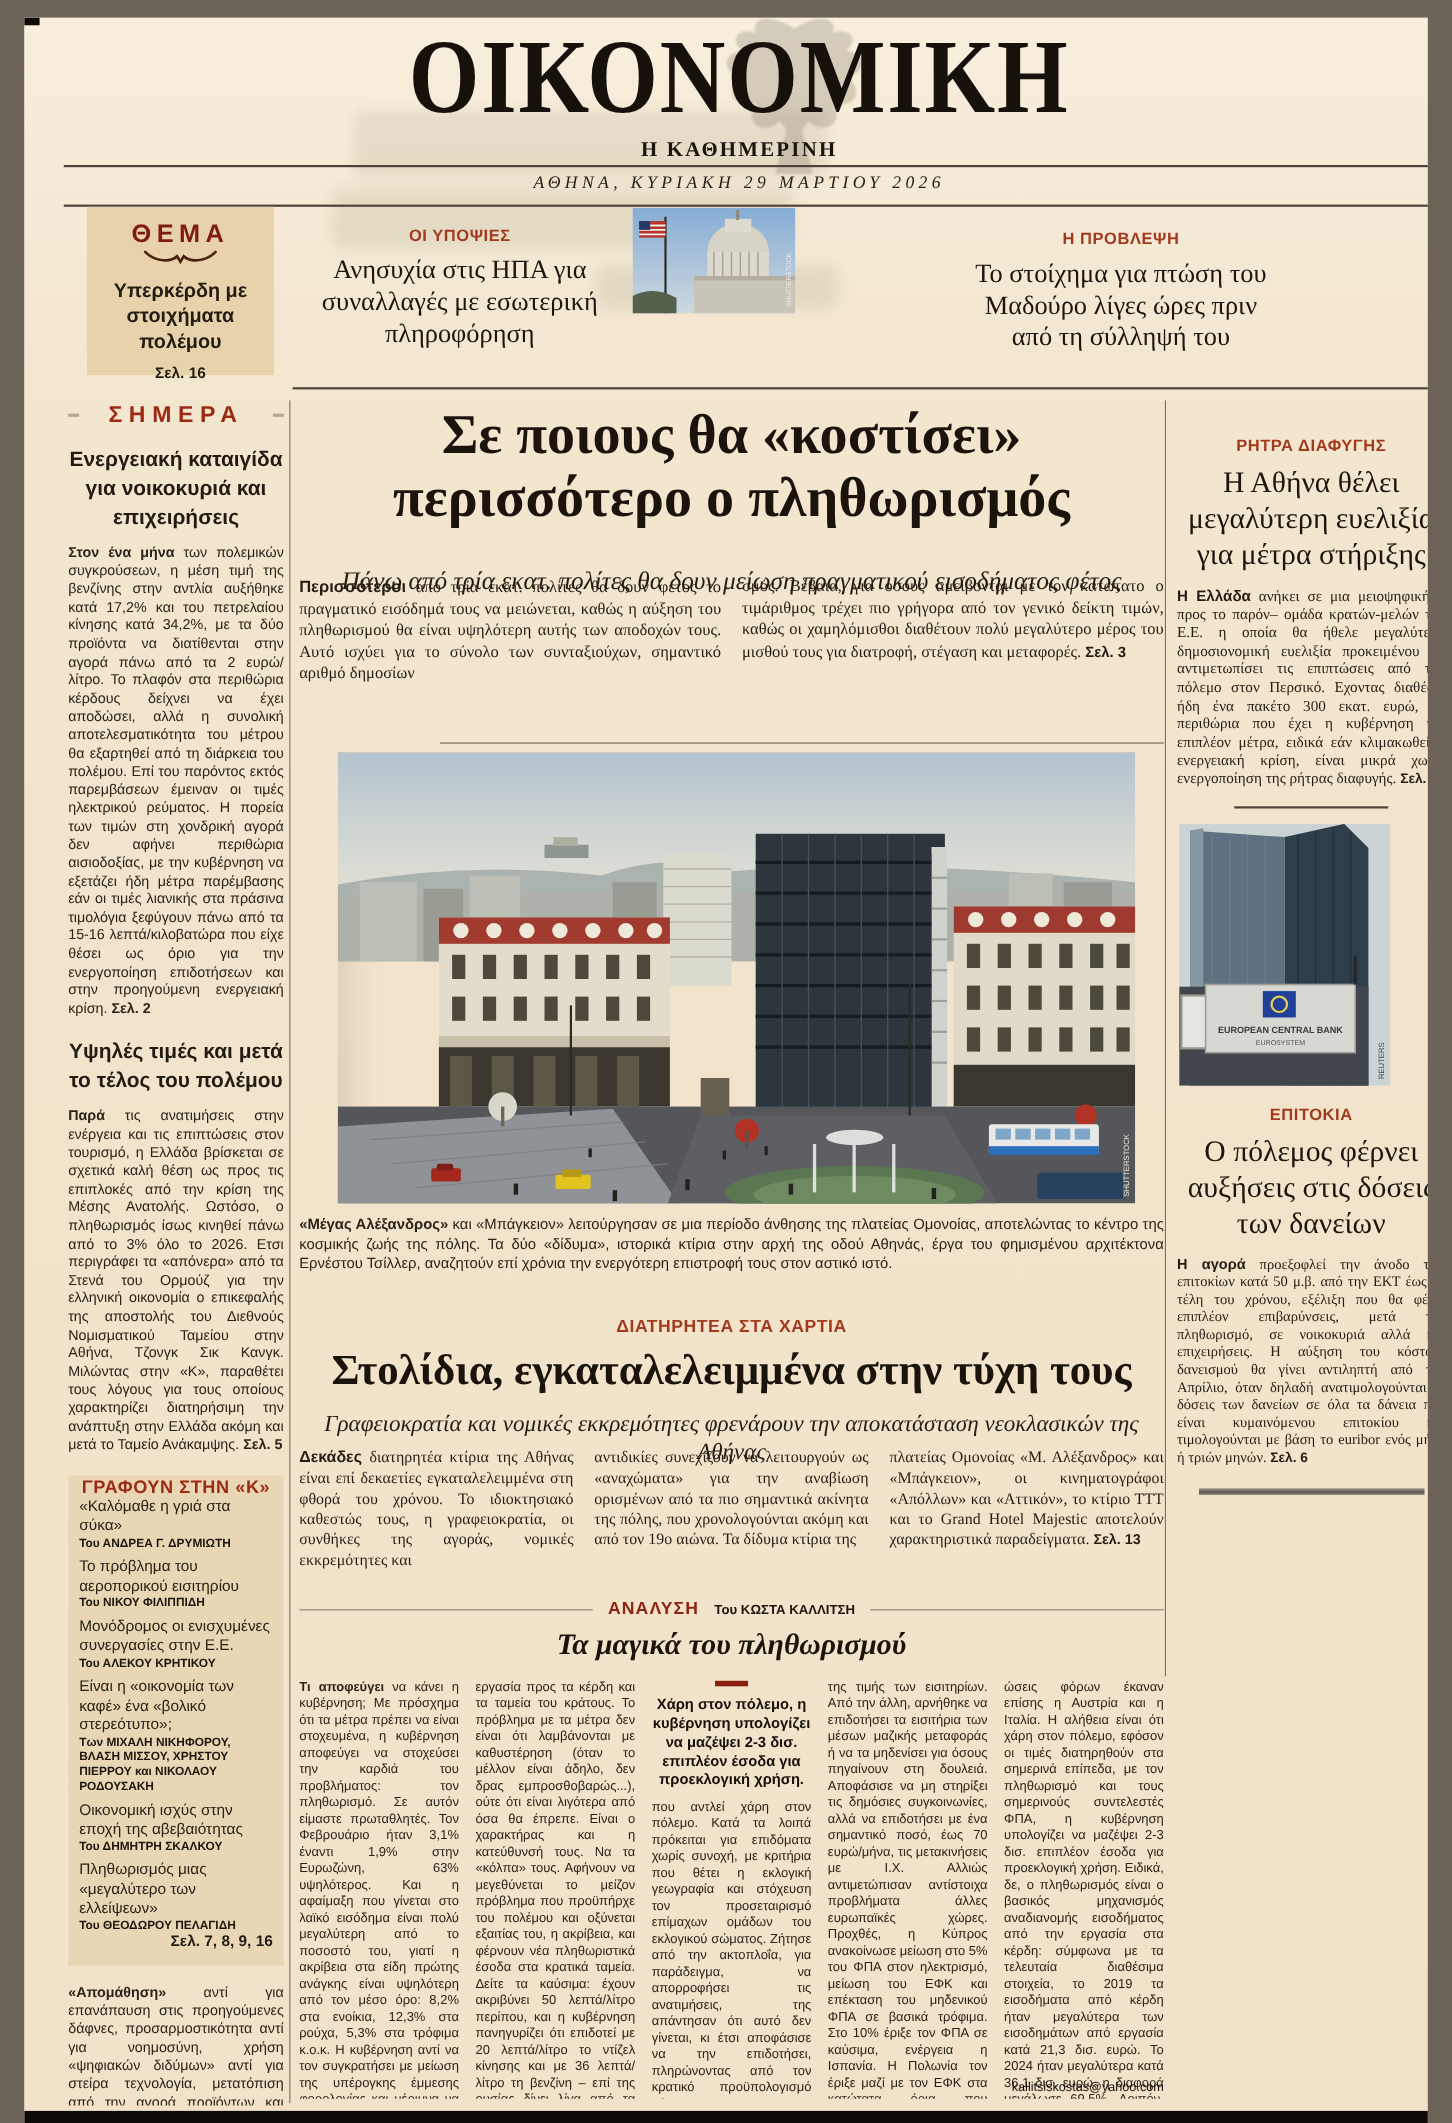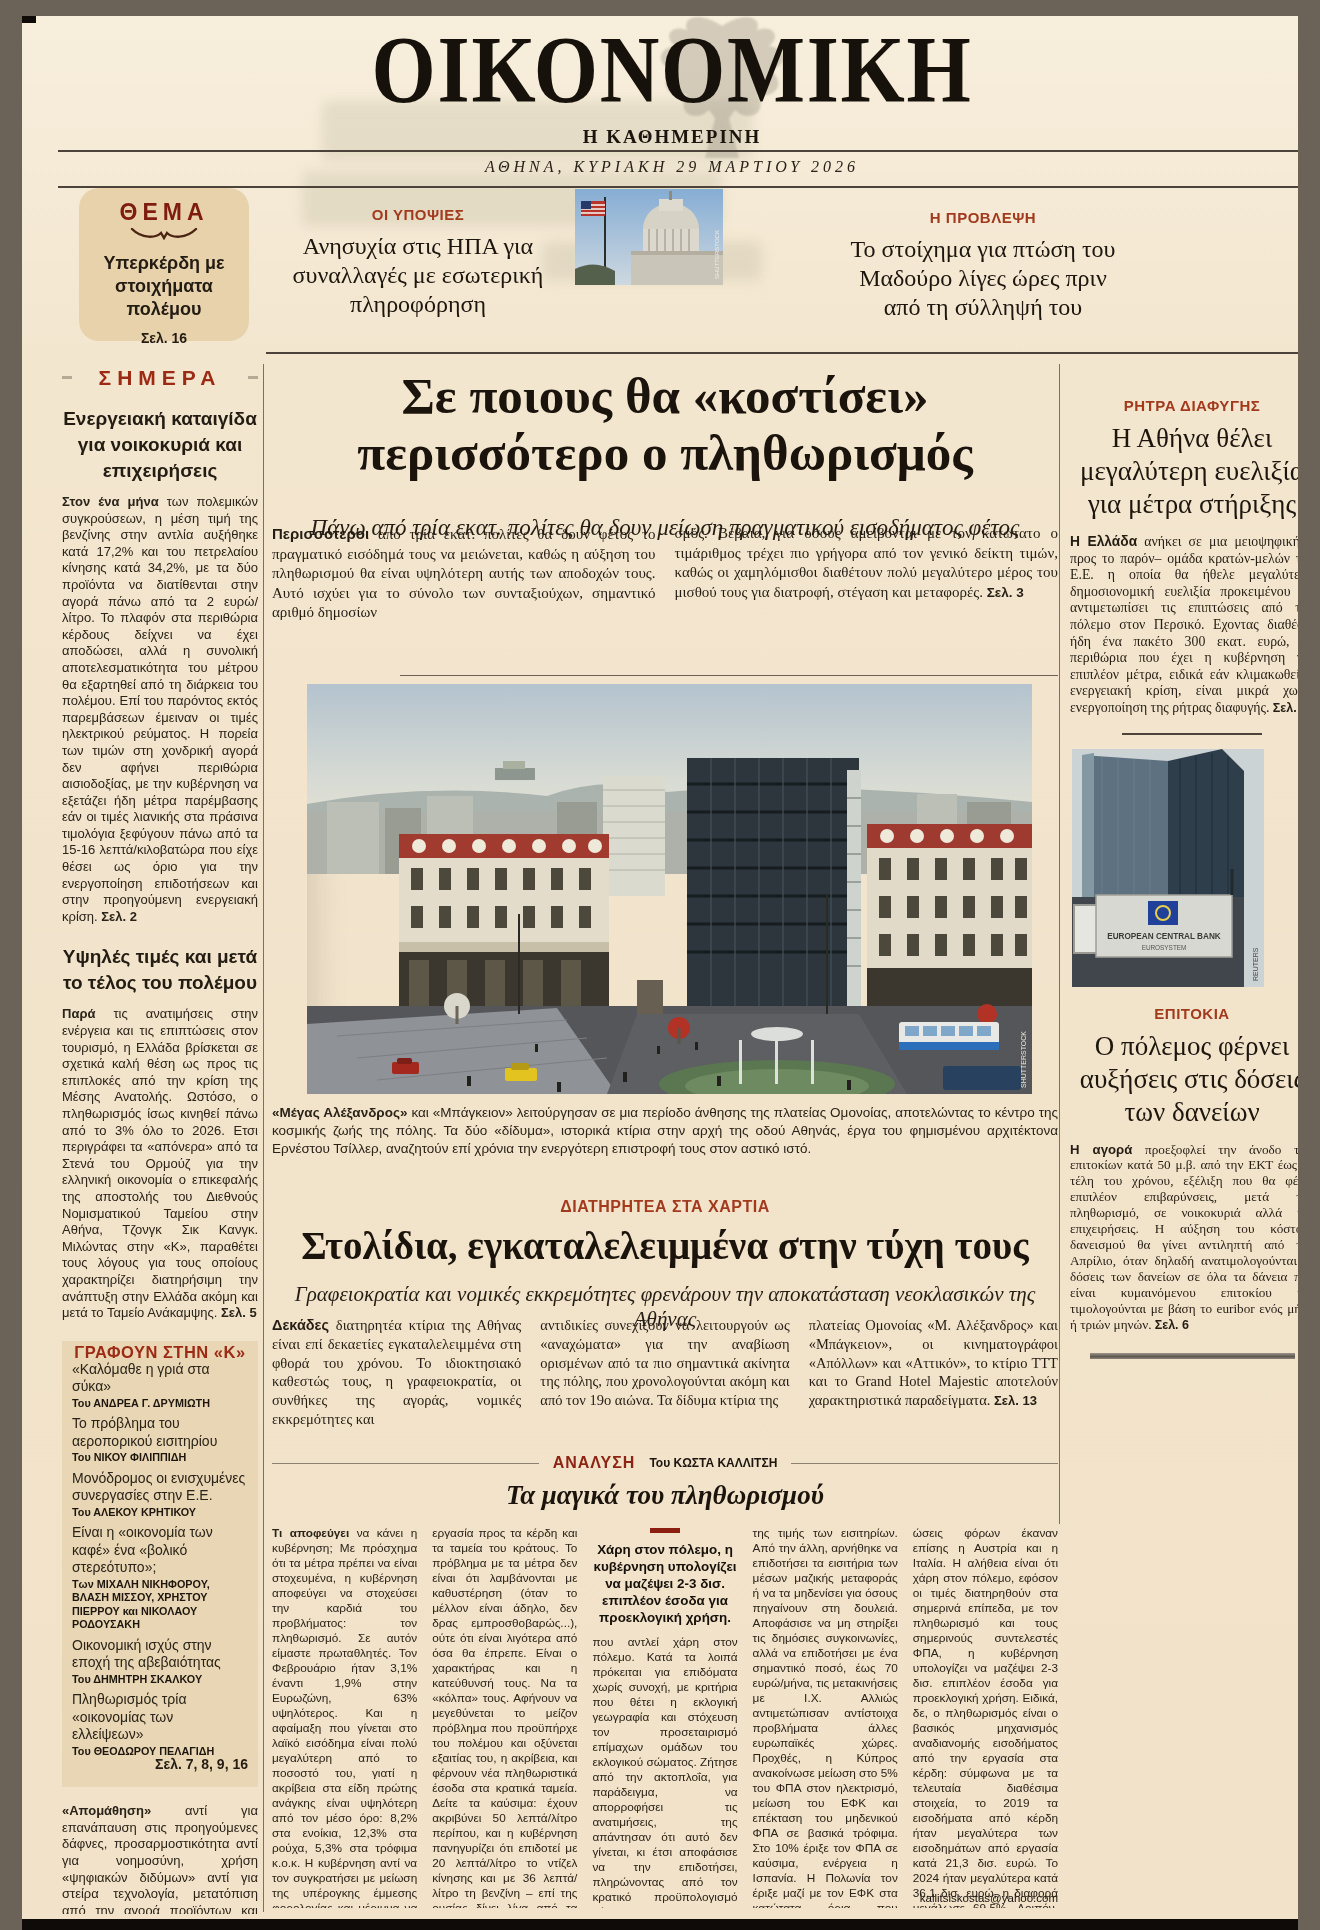--- a/index.html
+++ b/index.html
@@ -99,21 +99,21 @@
       <circle cx="72" cy="20" r="7"></circle>
         <circle cx="118" cy="20" r="7"></circle>
     </g>
   </svg>
   <div class="abs masthead-title" style="left:0;top:6px;width:1300px;">ΟΙΚΟΝΟΜΙΚΗ</div>
   <div class="abs masthead-sub" style="left:0;top:110px;width:1300px;">Η ΚΑΘΗΜΕΡΙΝΗ</div>
   <div class="rule" style="left:36px;top:134px;width:1258px;"></div>
   <div class="abs dateline" style="left:0;top:142px;width:1300px;">ΑΘΗΝΑ, ΚΥΡΙΑΚΗ 29 ΜΑΡΤΙΟΥ 2026</div>
   <div class="rule" style="left:36px;top:170px;width:1258px;height:1.5px;"></div>
 
-  <div class="abs theme-box" style="left:57px;top:172px;width:170px;height:153px;border-radius:20px;">
+  <div class="abs theme-box" style="left:57px;top:172px;width:170px;height:153px;">
     <div class="theme-kicker">ΘΕΜΑ</div>
     <svg width="68" height="13" viewBox="0 0 68 13" style="margin-top:1px;">
       <path d="M2 2 C12 12 26 11 31 6 L34 11 L37 6 C42 11 56 12 66 2" fill="none" stroke="#4a2313" stroke-width="2.4" stroke-linecap="round"></path>
     </svg>
     <div class="theme-title">Υπερκέρδη με στοιχήματα πολέμου</div>
     <div class="theme-ref">Σελ. 16</div>
   </div>
 
   <div class="abs" style="left:252px;top:190px;width:288px;">
     <div class="kicker">ΟΙ ΥΠΟΨΙΕΣ</div>
@@ -149,21 +149,21 @@
           <line x1="6" y1="16" x2="30" y2="16"></line>
           <line x1="6" y1="20" x2="30" y2="20"></line>
           <line x1="6" y1="24" x2="30" y2="24"></line>
         </g>
       <rect x="6" y="12" width="10" height="8" fill="#28386b"></rect>
     </g>
     <path d="M0 96 L0 80 Q20 70 40 82 L40 96 Z" fill="#55604c"></path>
     <text transform="translate(144,90) rotate(-90)" font-size="6" fill="#f0ede6" font-family="Liberation Sans, sans-serif">SHUTTERSTOCK</text>
   </svg>
 
-  <div class="abs" style="left:816px;top:193px;width:290px;">
+  <div class="abs" style="left:852px;top:193px;width:290px;">
     <div class="kicker">Η ΠΡΟΒΛΕΨΗ</div>
     <div class="top-head">Το στοίχημα για πτώση του Μαδούρο λίγες ώρες πριν από τη σύλληψή του</div>
   </div>
 
   <div class="rule" style="left:244px;top:336px;width:1052px;height:1.5px;"></div>
 
   <div class="vrule" style="left:241px;top:348px;height:1548px;"></div>
   <div class="vrule" style="left:1037px;top:348px;height:1160px;"></div>
 
   <div class="abs sidebar" style="left:40px;top:350px;width:196px;height:1548px;overflow:hidden;">
@@ -195,21 +195,21 @@
       </div>
       <div>
         <div class="gf-title">Είναι η «οικονομία των καφέ» ένα «βολικό στερεότυπο»;</div>
         <div class="gf-author">Των ΜΙΧΑΛΗ ΝΙΚΗΦΟΡΟΥ, ΒΛΑΣΗ ΜΙΣΣΟΥ, ΧΡΗΣΤΟΥ ΠΙΕΡΡΟΥ και ΝΙΚΟΛΑΟΥ ΡΟΔΟΥΣΑΚΗ</div>
       </div>
       <div>
         <div class="gf-title">Οικονομική ισχύς στην εποχή της αβεβαιότητας</div>
         <div class="gf-author">Του ΔΗΜΗΤΡΗ ΣΚΑΛΚΟΥ</div>
       </div>
       <div>
-        <div class="gf-title">Πληθωρισμός τρία «οικονομίας των ελλείψεων»</div>
+        <div class="gf-title">Πληθωρισμός μιας «μεγαλύτερο των ελλείψεων»</div>
         <div class="gf-author">Του ΘΕΟΔΩΡΟΥ ΠΕΛΑΓΙΔΗ</div>
       </div>
       <div class="gf-ref">Σελ. 7, 8, 9, 16</div>
     </div>
 
     <div class="sb-art">
       <div class="sb-body"><span class="leadword">«Απομάθηση»</span><span> αντί για επανάπαυση στις προηγούμενες δάφνες, προσαρμοστικότητα αντί για νοημοσύνη, χρήση «ψηφιακών διδύμων» αντί για στείρα τεχνολογία, μετατόπιση από την αγορά προϊόντων και υπηρεσιών προς την ικανότητα παροχής εγγυημένων αποτελεσμάτων. Πρόκειται για τη συνταγή της επιτυχίας για τις επιχειρήσεις στη νέα πραγματικότητα, όπως την περιέγραψε ο Αμίν Τουφανί, μιλώντας σε γνωστούς Ελληνες επιχειρηματίες το πρωί της περασμένης Δευτέρας σε εκδήλωση που διοργάνωσε στην Αθήνα η Deloitte και στην οποία η «Κ» είχε την τιμή να παρευρεθεί και να παρακολουθήσει. </span></div>
     </div>
   </div>
 

